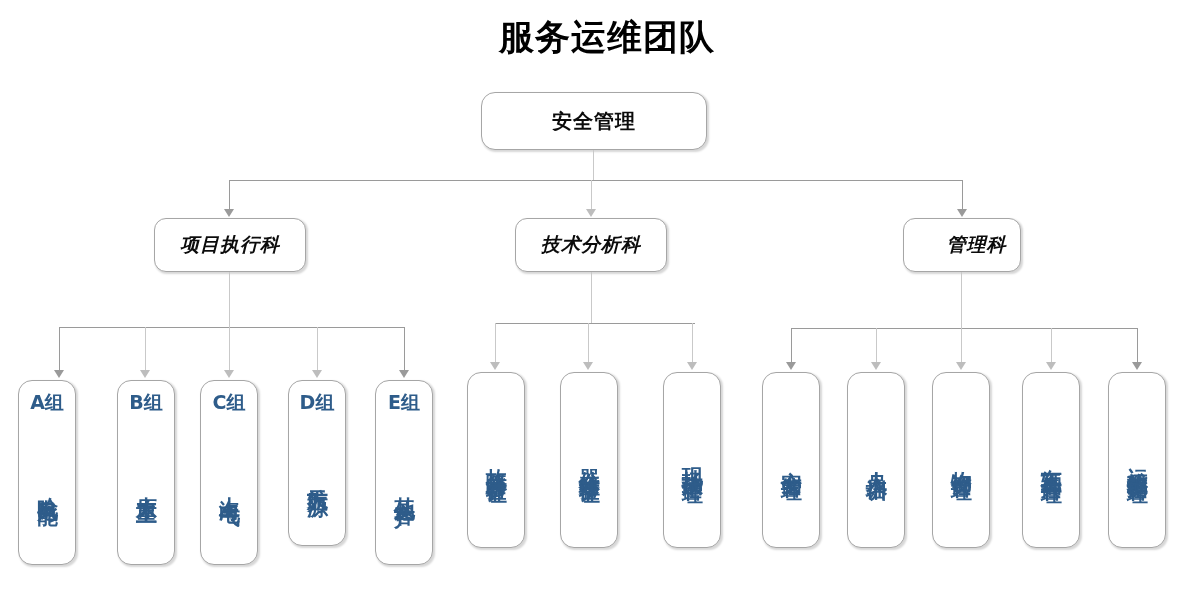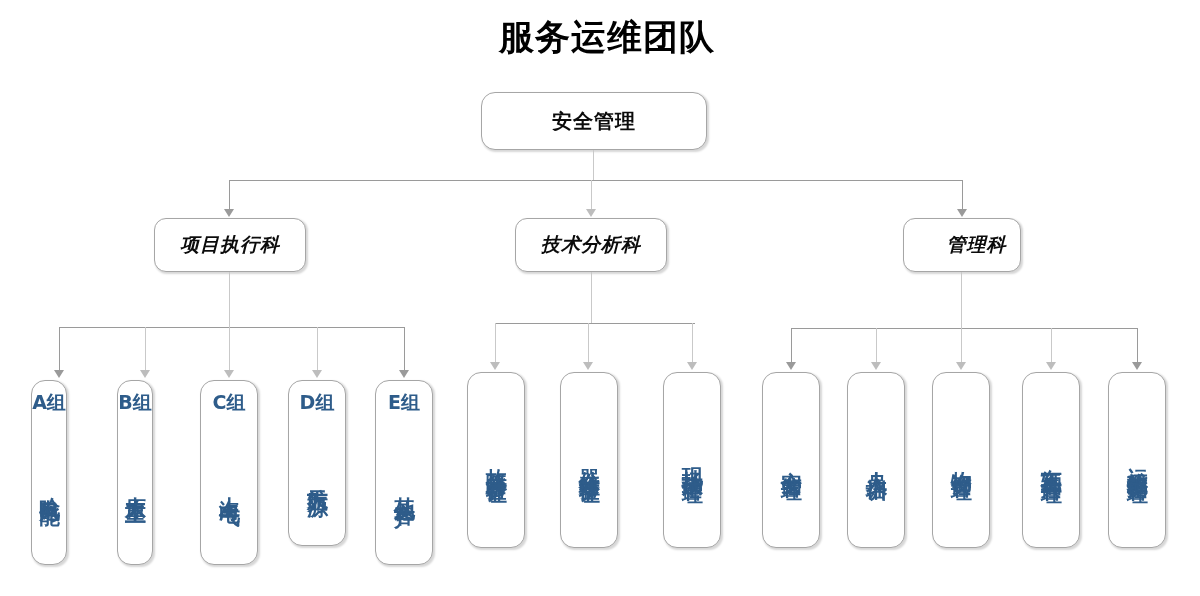--- a/index.html
+++ b/index.html
@@ -147,27 +147,27 @@
   <div class="arrow" style="left:54px; top:370px;"></div>
   <div class="vline faint" style="left:145px; top:327px; height:44px;"></div>
   <div class="arrow faint" style="left:140px; top:370px;"></div>
   <div class="vline faint" style="left:229px; top:327px; height:44px;"></div>
   <div class="arrow faint" style="left:224px; top:370px;"></div>
   <div class="vline faint" style="left:317px; top:327px; height:44px;"></div>
   <div class="arrow faint" style="left:312px; top:370px;"></div>
   <div class="vline" style="left:404px; top:327px; height:44px;"></div>
   <div class="arrow" style="left:399px; top:370px;"></div>
 
-  <div class="node node-leaf has-head" style="left:31px; top:380px; width:36px; height:185px;text-align:center;">
+  <div class="node node-leaf has-head" style="left:18px; top:380px; width:58px; height:185px;text-align:center;">
     <div class="leaf-head">A组</div>
     <div class="leaf-vtext">
       <span>哈电风能</span>
     </div>
   </div>
-  <div class="node node-leaf has-head" style="left:117px; top:380px; width:36px; height:185px;">
+  <div class="node node-leaf has-head" style="left:117px; top:380px; width:58px; height:185px;">
     <div class="leaf-head">B组</div>
     <div class="leaf-vtext">
       <span>太原重工</span>
     </div>
   </div>
   <div class="node node-leaf has-head" style="left:200px; top:380px; width:58px; height:185px;text-align:center;">
     <div class="leaf-head">C组</div>
     <div class="leaf-vtext">
       <span>上海电气</span>
     </div>

